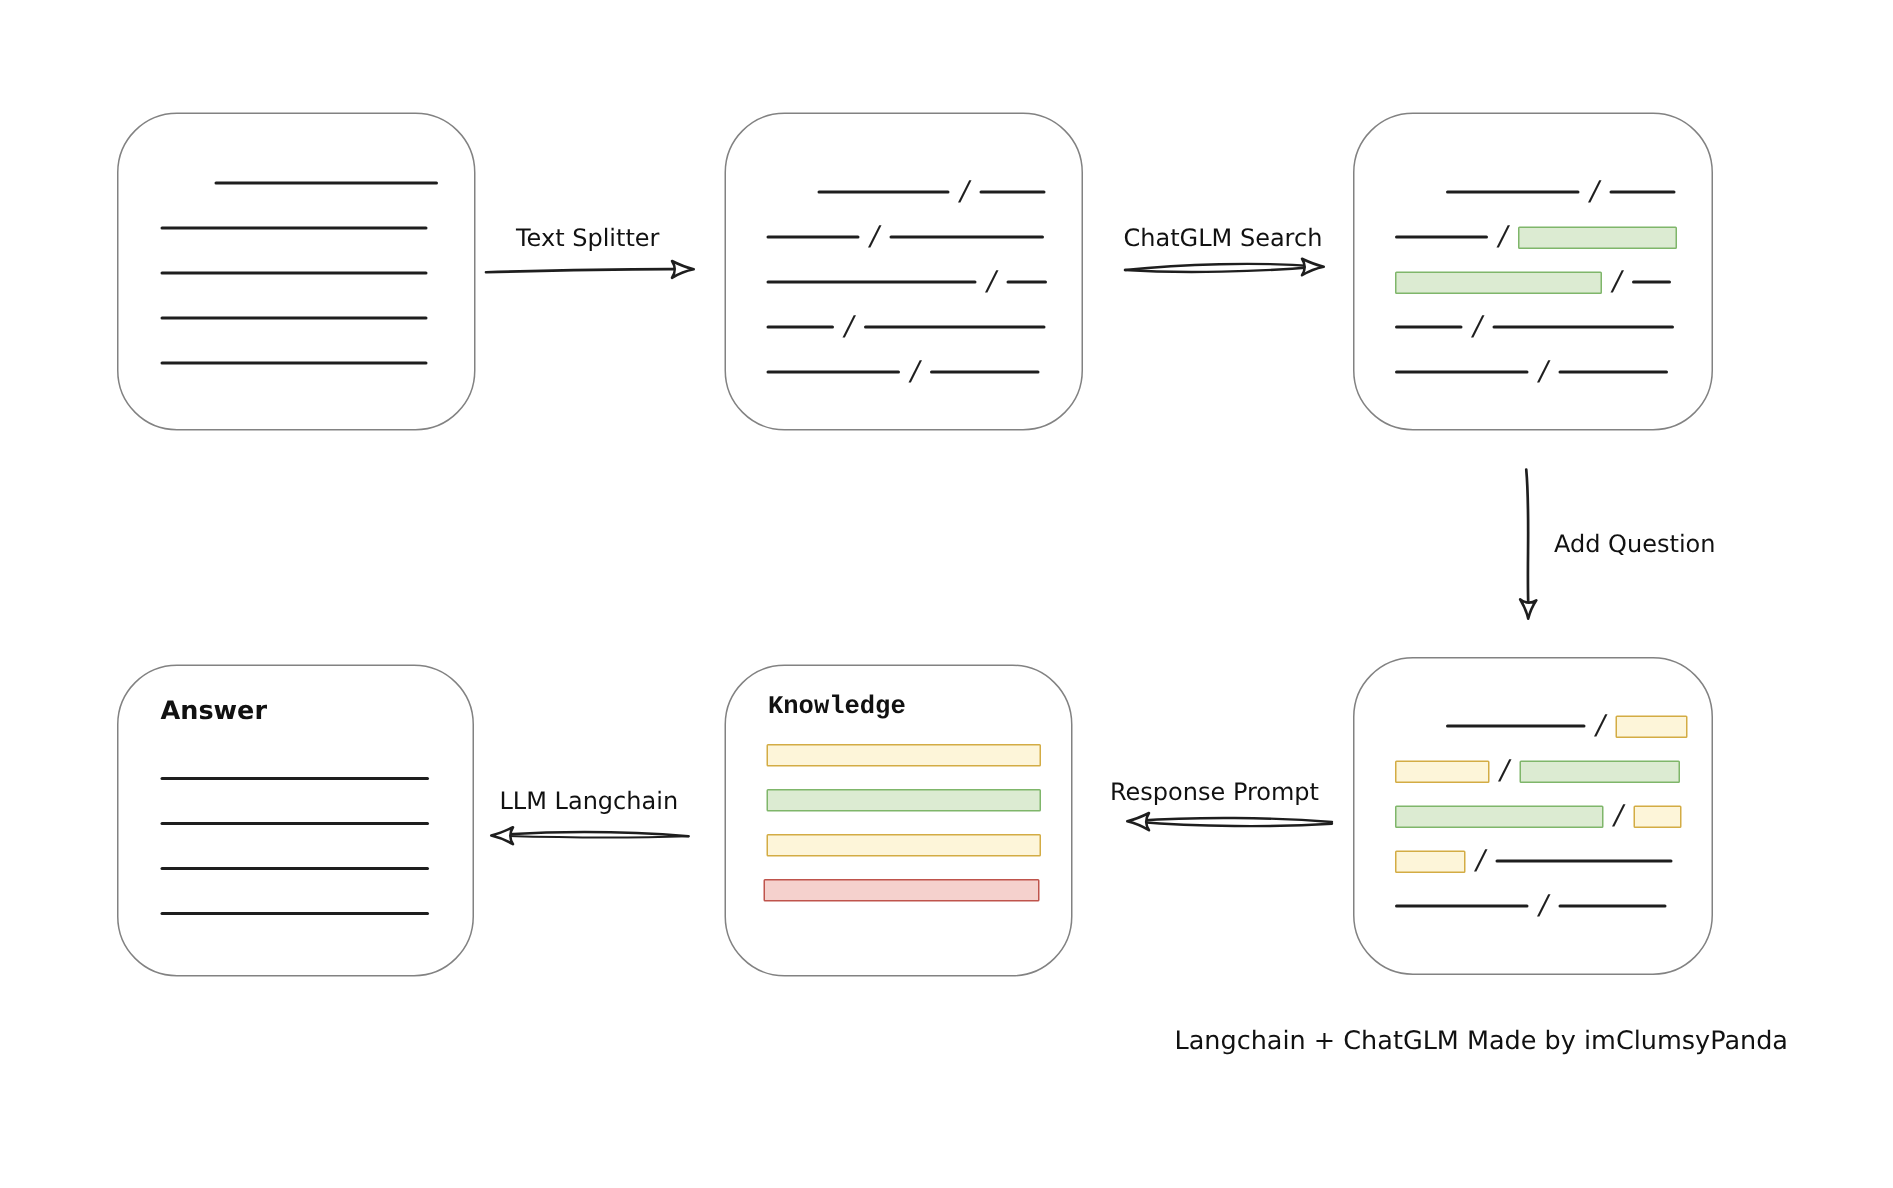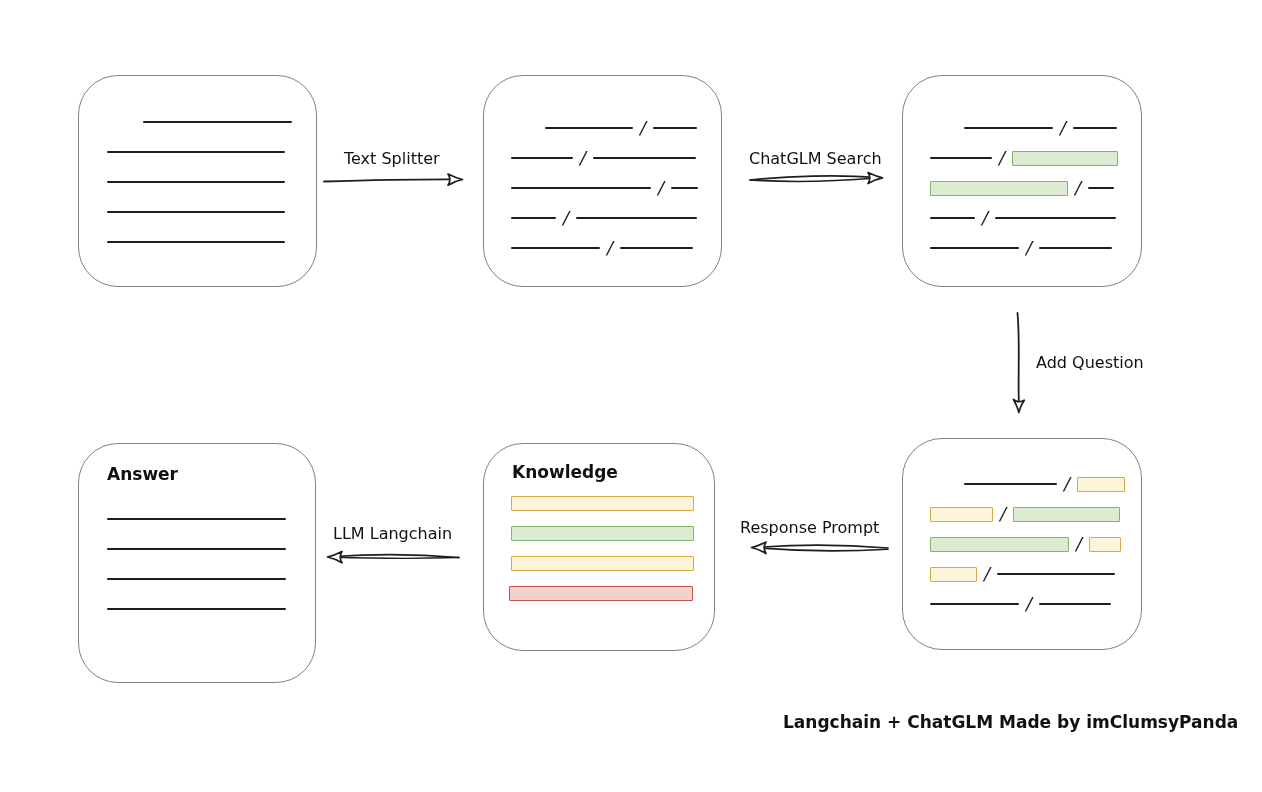--- a/index.html
+++ b/index.html
@@ -11,22 +11,22 @@
   .box {
     position:absolute;
     border:1.5px solid #828282;
     border-radius:40px;
     background:#fff;
   }
   .box-document   { left:78px;  top:75px;  width:239px; height:212px; padding:31px 0 0 28px; }
   .box-split      { left:483px; top:75px;  width:239px; height:212px; padding:37px 0 0 27px; }
   .box-vector     { left:902px; top:75px;  width:240px; height:212px; padding:37px 0 0 27px; }
   .box-context    { left:902px; top:438px; width:240px; height:212px; padding:30px 0 0 27px; }
-  .box-prompt     { left:483px; top:443px; width:232px; height:208px; }
-  .box-answer     { left:78px;  top:443px; width:238px; height:240px; }
+  .box-prompt     { left:483px; top:443px; width:232px; height:208px;font-family:Liberation Mono, monospace; }
+  .box-answer     { left:78px;  top:443px; width:238px; height:208px; }
 
   
   .row { display:flex; align-items:center; height:30px; gap:6px; }
   .gap { display:inline-block; height:1px; }
   .seg-line { display:inline-block; height:2px; background:#1e1e1e; border-radius:1px; }
   .slash { font-size:18px; font-style:italic; color:#1e1e1e; line-height:1; padding:0 1px; }
   .seg-rect { display:inline-block; height:15px; border-radius:1px; }
   .seg-rect.green  { background:var(--green-fill);  border:1.5px solid var(--green-border); }
   .seg-rect.yellow { background:var(--yellow-fill); border:1.5px solid var(--yellow-border); }
   .seg-rect.red    { background:var(--red-fill);    border:1.5px solid var(--red-border); }
@@ -52,21 +52,21 @@
 
   .arrow-svg { position:absolute; overflow:visible; }
   .svg-text-splitter   { left:322px;  top:171px; }
   .svg-vector-search   { left:746px;  top:168px; }
   .svg-add-context     { left:1008px; top:311px; }
   .svg-generate-prompt { left:738px;  top:539px; }
   .svg-llm-response    { left:318px;  top:549px; }
 
   .caption {
     position:absolute; left:783px; top:684px;
-    font-size:17px; font-weight:bold; color:#111; white-space:nowrap;margin-top:28px;
+    font-size:17px; font-weight:normal; color:#111; white-space:nowrap;
   }
 </style>
 </head>
 <body>
 
 <div class="canvas">
 
   <div class="box box-document">
       <div class="row">
         <span class="gap" style="width: 30px;"></span>

